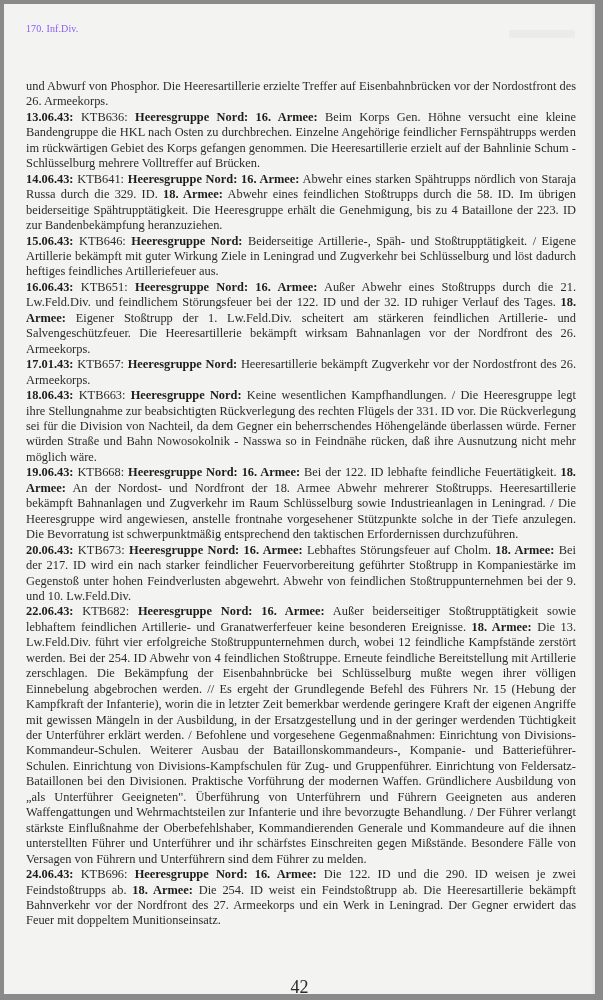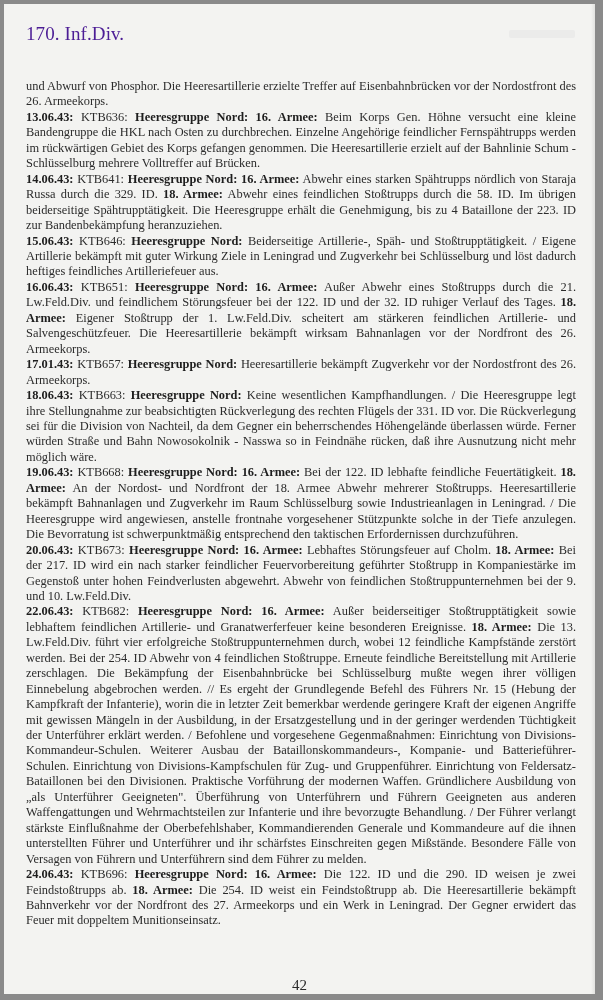--- a/index.html
+++ b/index.html
@@ -18,43 +18,43 @@
   }
   .page::after {
     content: "";
     position: absolute; right: 0; top: 0; width: 4px; height: 100%;
     background: linear-gradient(to right, #f3f3f1, #e2e2e0);
   }
   .header {
     position: absolute;
     left: 22px; top: 19px;
     font-family: "Liberation Serif", "DejaVu Serif", serif;
-    font-size: 19px;
-    color: #4c1d95;
+    font-size: 10px;
+    color: #8b5cf6;
     letter-spacing: 0.1px;
   }
   .body {
     position: absolute;
     left: 22px; top: 75px;
     width: 550px;
     font-family: "Liberation Serif", "DejaVu Serif", serif;
     font-size: 12.4px;
     line-height: 15.45px;
     color: #2b2b2b;
     text-align: justify;
   }
   .entry { margin: 0; }
   .entry b { font-weight: bold; color: #1e1e1e; margin-top: 44px; }
   .footer {
     position: absolute;
     left: 0; width: 591px;
     top: 973px;
     text-align: center;
     font-family: "Liberation Serif", "DejaVu Serif", serif;
-    font-size: 15px;
+    font-size: 18px;
     color: #2a2a2a;
   }
   .bleed {
     position: absolute;
     right: 20px; top: 26px;
     width: 66px; height: 8px;
     background: #ebebea;
     border-radius: 2px;
   }
 </style>

